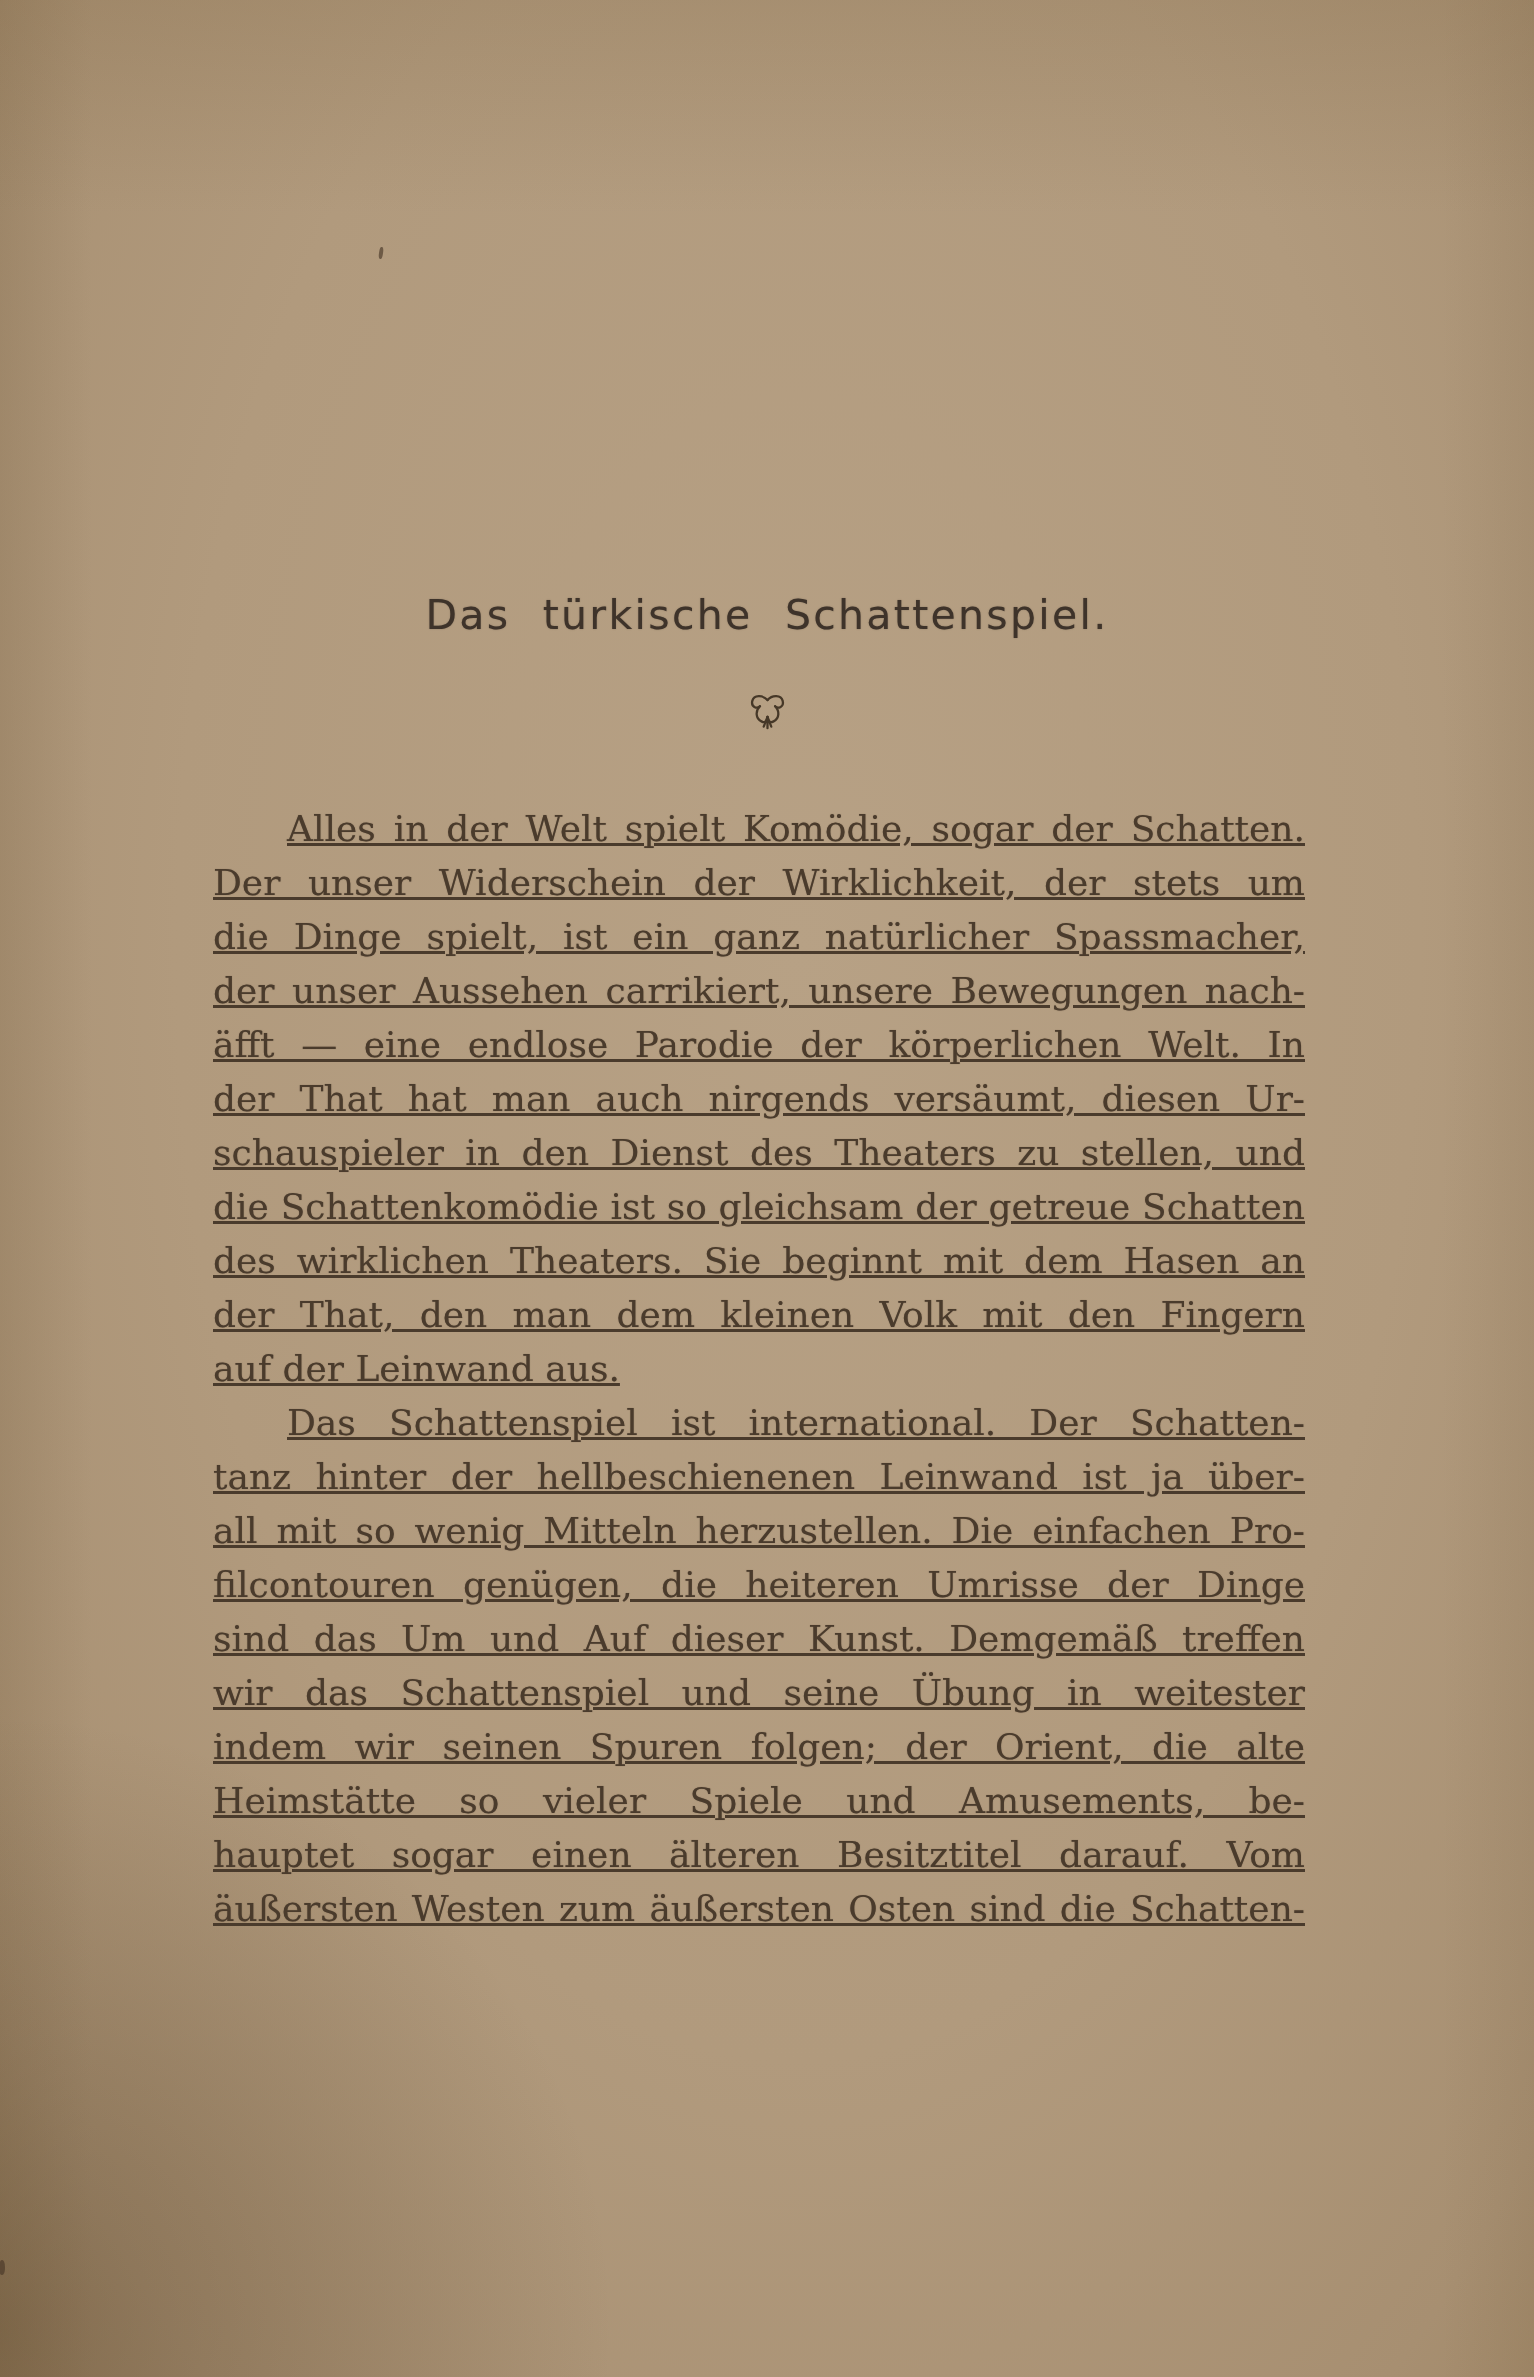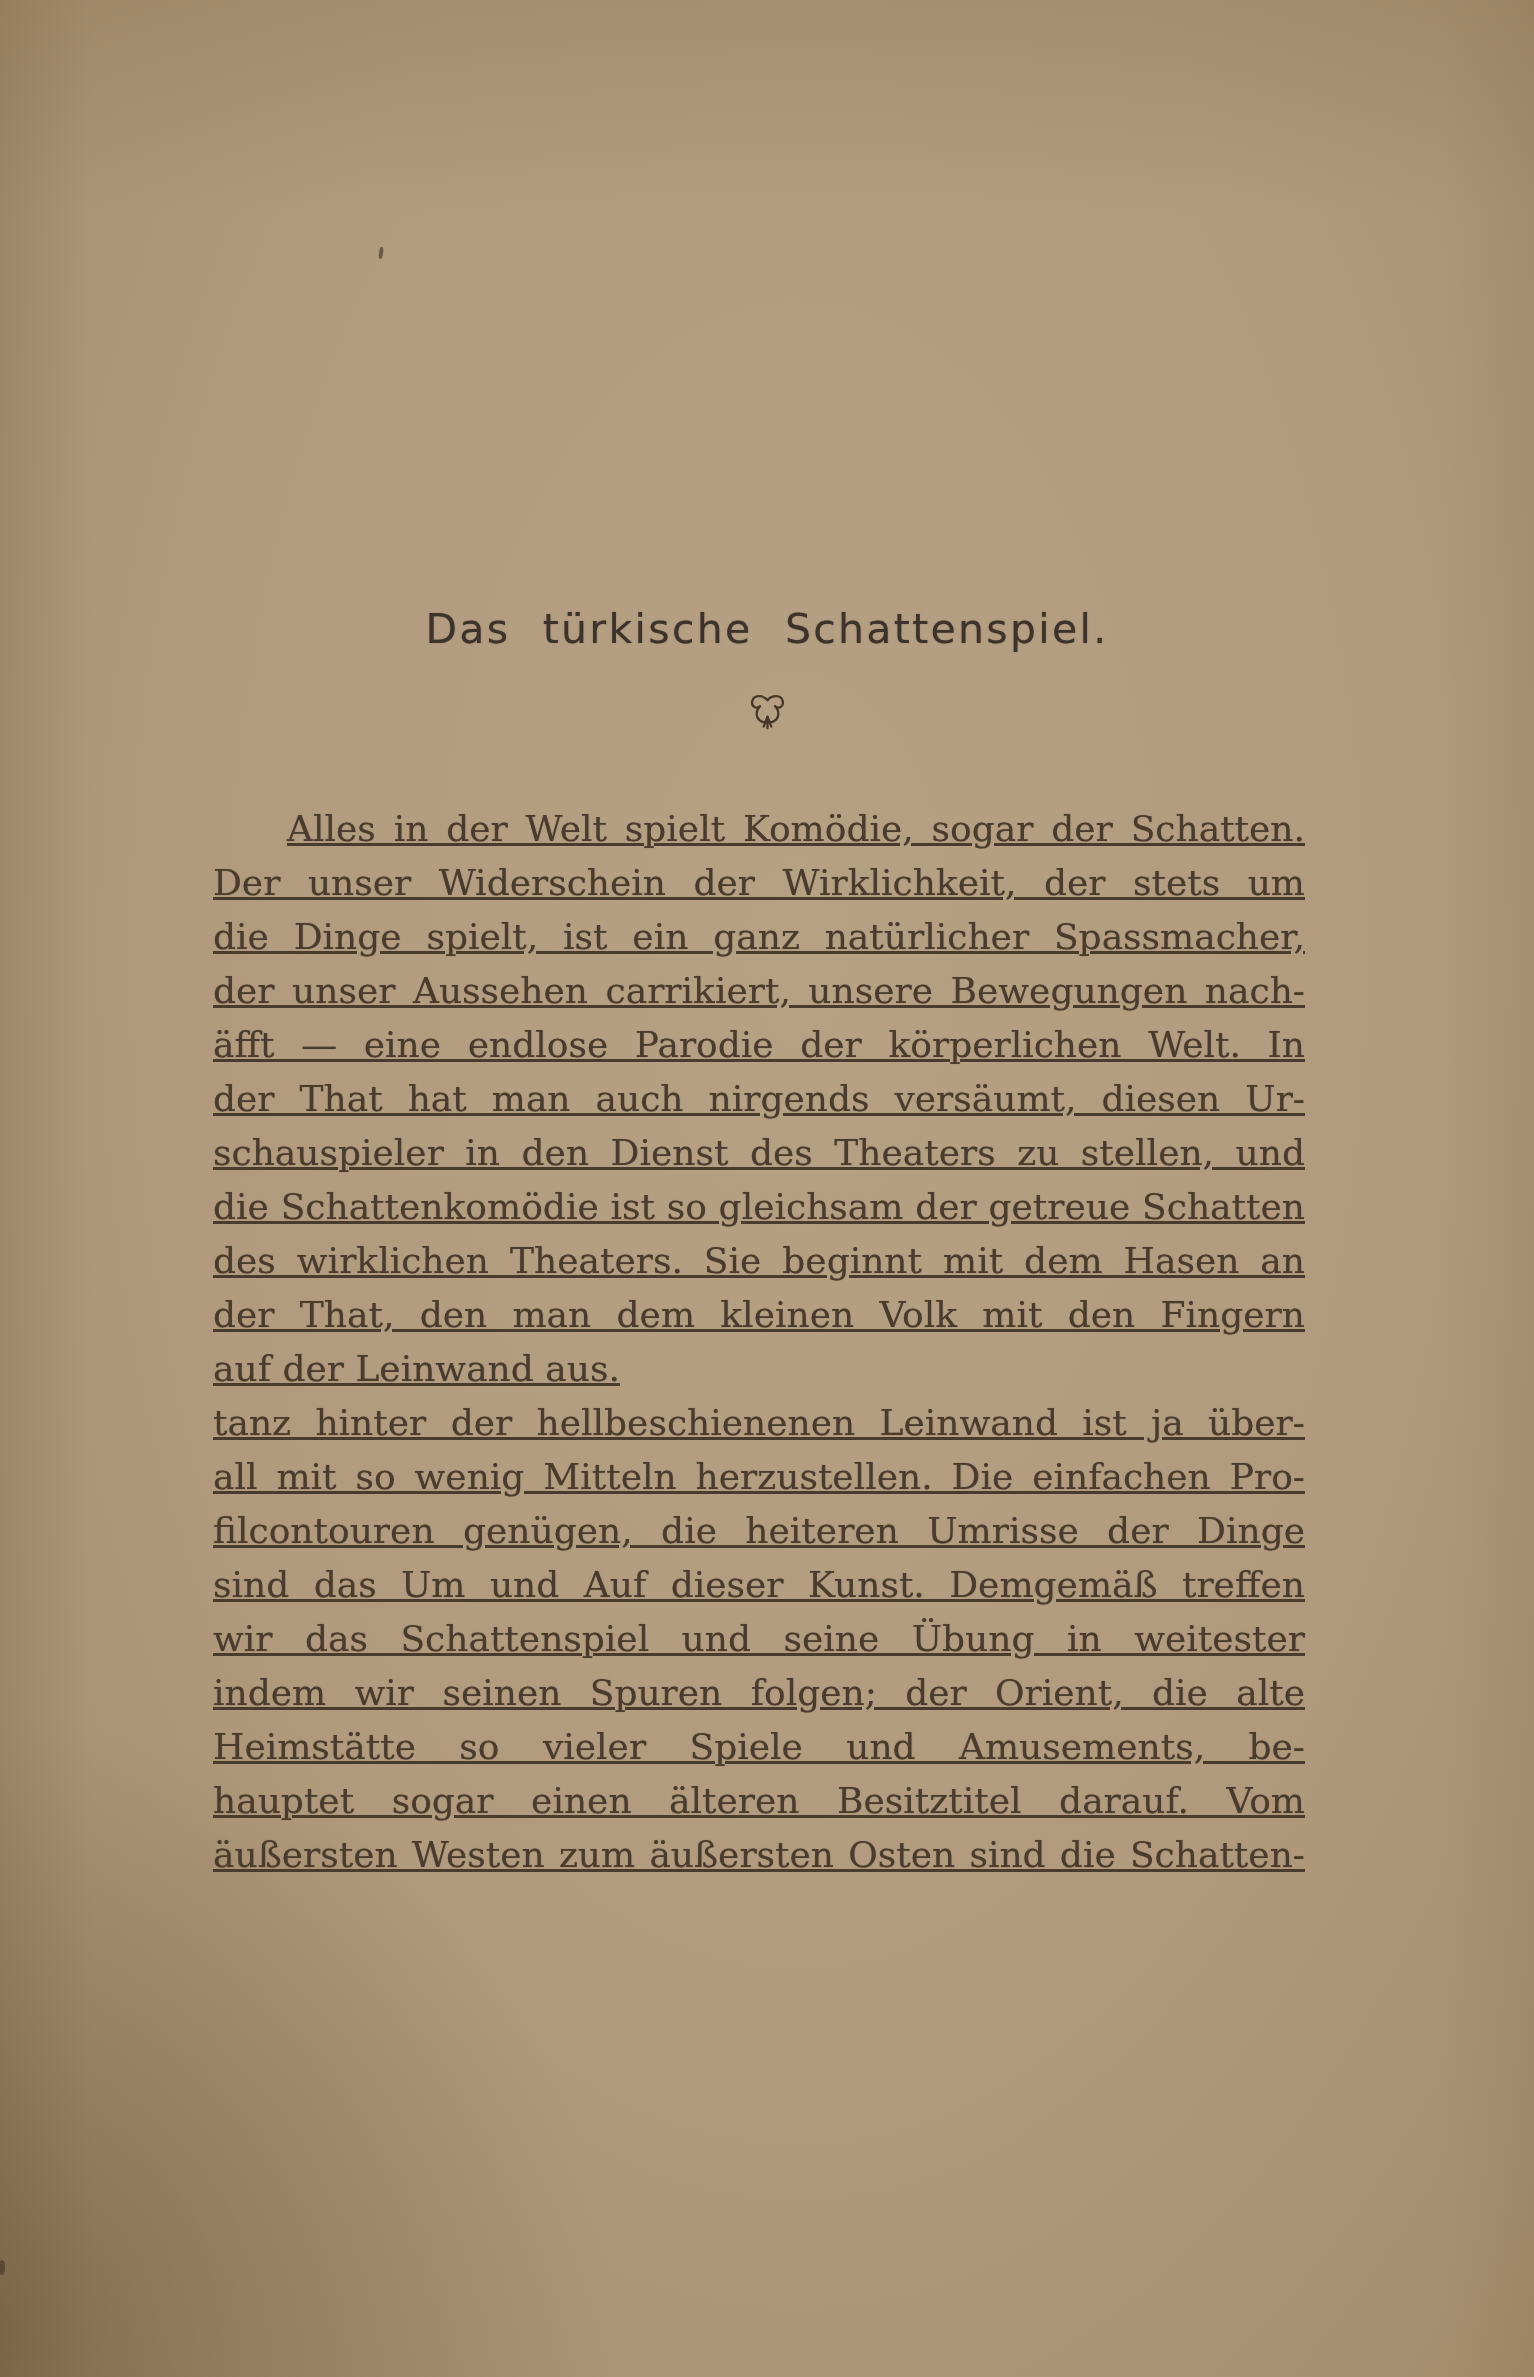--- a/index.html
+++ b/index.html
@@ -12,21 +12,21 @@
     background:
       radial-gradient(circle at 0% 98%, rgba(80,60,35,0.38), rgba(80,60,35,0) 22%),
       linear-gradient(180deg, rgba(125,100,65,0.22) 0%, rgba(125,100,65,0) 9%),
       linear-gradient(90deg, rgba(110,88,58,0.20) 0%, rgba(110,88,58,0) 6%, rgba(110,88,58,0) 94%, rgba(110,88,58,0.12) 100%),
       radial-gradient(ellipse at 52% 40%, #b7a185 0%, #b19a7d 55%, #a78f71 88%, #a08766 100%);
   }
   .title {
     position: absolute;
     left: 0; right: 0;
     top: 589px;
-    margin: 16px;
+    margin: 2px;
     text-align: center;
     font-family: "DejaVu Sans", sans-serif;
     font-weight: 400;
     font-size: 41px;
     letter-spacing: 2.3px;
     word-spacing: 17px;
     color: #3e332a;
     text-shadow: 0 0 1.2px rgba(62,51,42,0.55);
   }
   .ornament {
@@ -86,20 +86,21 @@
       <div class="line">Der unser Widerschein der Wirklichkeit, der stets um</div>
       <div class="line">die Dinge spielt, ist ein ganz natürlicher Spassmacher,</div>
       <div class="line">der unser Aussehen carrikiert, unsere Bewegungen nach-</div>
       <div class="line">äfft — eine endlose Parodie der körperlichen Welt. In</div>
       <div class="line">der That hat man auch nirgends versäumt, diesen Ur-</div>
       <div class="line">schauspieler in den Dienst des Theaters zu stellen, und</div>
       <div class="line">die Schattenkomödie ist so gleichsam der getreue Schatten</div>
       <div class="line">des wirklichen Theaters. Sie beginnt mit dem Hasen an</div>
       <div class="line">der That, den man dem kleinen Volk mit den Fingern</div>
       <div class="line short">auf der Leinwand aus.</div>
+      <div class="line indent">Das Schattenspiel ist international. Der Schatten-</div>
       <div class="line">tanz hinter der hellbeschienenen Leinwand ist ja über-</div>
       <div class="line">all mit so wenig Mitteln herzustellen. Die einfachen Pro-</div>
       <div class="line">filcontouren genügen, die heiteren Umrisse der Dinge</div>
       <div class="line">sind das Um und Auf dieser Kunst. Demgemäß treffen</div>
       <div class="line">wir das Schattenspiel und seine Übung in weitester</div>
       <div class="line">indem wir seinen Spuren folgen; der Orient, die alte</div>
       <div class="line">Heimstätte so vieler Spiele und Amusements, be-</div>
       <div class="line">hauptet sogar einen älteren Besitztitel darauf. Vom</div>
       <div class="line">äußersten Westen zum äußersten Osten sind die Schatten-</div>
     </div>

